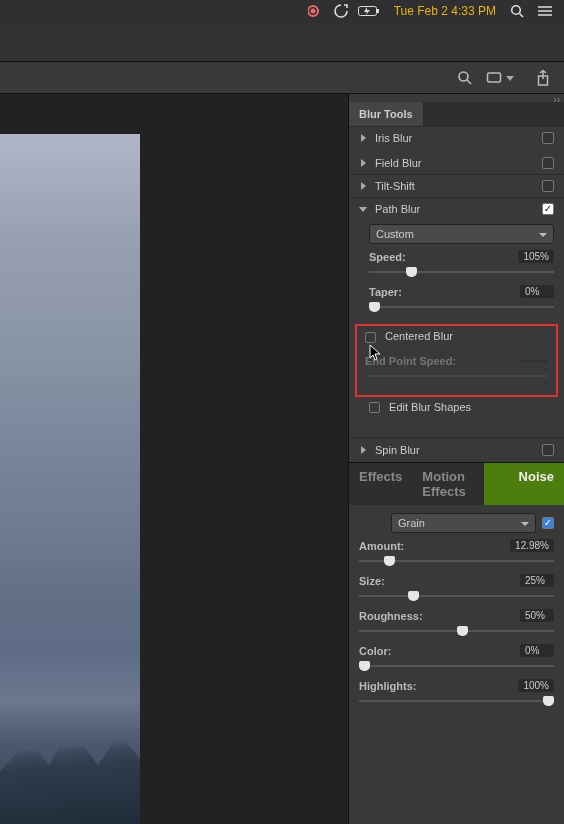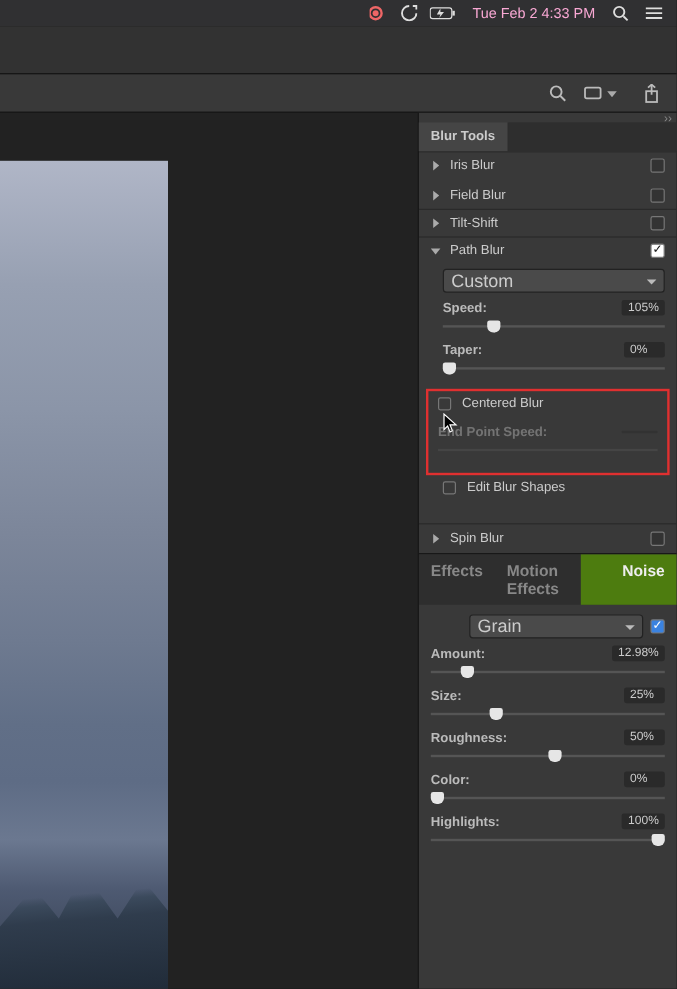--- a/index.html
+++ b/index.html
@@ -1,18 +1,18 @@
 <!DOCTYPE html>
 <html><head>
 <meta charset="utf-8">
 <style>
   * { box-sizing: border-box; margin: 0; padding: 0; font-family: -apple-system, "Helvetica Neue", Arial, sans-serif; }
   body { width: 564px; height: 824px; background: #1b1b1b; color: #ccc; overflow: hidden; position: relative; }
 
-  .menubar { height: 22px; background: rgba(50,50,52,0.95); display:flex; align-items:center; padding:0 12px; font-size:12px; color:#f9a8d4; justify-content:flex-end; gap:14px; }
+  .menubar { height: 22px; background: rgba(50,50,52,0.95); display:flex; align-items:center; padding:0 12px; font-size:12px; color:#eab308; justify-content:flex-end; gap:14px; }
   .menubar .status-icons { display:flex; gap:10px; align-items:center; }
 
   .topbar { height: 40px; background: #323232; display:flex; align-items:center; justify-content:flex-end; gap:14px; padding-right:10px; border-bottom:1px solid #111; }
 
   .toolrow { height:32px; background:#393939; display:flex; align-items:center; justify-content:flex-end; gap:14px; padding-right:14px; border-bottom:1px solid #111; }
 
   .main { position:absolute; top:94px; bottom:0; left:0; right:0; display:flex; }
   .canvas-wrap { flex:1; background:#222; display:flex; align-items:flex-end; justify-content:flex-start; overflow:hidden; }
   .canvas { width:140px; height:690px; margin-top:60px;
             background:
@@ -34,21 +34,21 @@
   .blur-item.first{border-top:none;padding-top:8px;}
   .chev { width:10px; height:10px; display:inline-block; position:relative; margin-right:6px;}
   .chev::before{content:"";position:absolute;top:1px;left:2px;border-style:solid;border-width:4px 0 4px 5px;border-color:transparent transparent transparent #aaa;}
   .chev.down::before{border-width:5px 4px 0 4px;border-color:#aaa transparent transparent transparent;top:3px;left:0;}
   .cbox { width:12px; height:12px; border:1px solid #777; background:#333; border-radius:2px; margin-left:auto; display:flex; align-items:center; justify-content:center;}
   .cbox.checked{background:#fff;color:#111;}
   .cbox.checked::before{content:"✓";font-size:10px;line-height:10px;}
   .cbox.checked.blue{background:#3a82e0;color:#fff;}
 
   .sub { padding:4px 10px 4px 20px; }
-  .dropdown { background:#4a4a4a; border:1px solid #222; border-radius:3px; height:20px; display:flex; align-items:center; padding:0 6px; font-size:15px; position:relative;}
+  .dropdown { background:#4a4a4a; border:1px solid #222; border-radius:3px; height:20px; display:flex; align-items:center; padding:0 6px; font-size:11px; position:relative;}
   .dropdown::after{content:"";position:absolute;right:6px;top:8px;border:4px solid transparent;border-top-color:#bbb;}
   .row { display:flex; align-items:center; margin-top:6px; }
   .row .label{color:#bbb;font-weight:bold;}
   .valbox{ margin-left:auto; background:#2a2a2a; padding:1px 5px; font-size:10px; min-width:34px; text-align:left; border-radius:2px;}
   .slider { position:relative; height:14px; margin:2px 0 4px 0;}
   .slider .track{position:absolute;left:0;right:0;top:6px;height:2px;background:#555;}
   .slider .thumb{position:absolute;top:2px;width:11px;height:10px;background:#e6e6e6;border-radius:2px 2px 5px 5px;}
   .slider .thumb::after{content:"";position:absolute;bottom:-4px;left:2px;border:4px solid transparent;border-top-color:#e6e6e6;}
   .disabled {opacity:0.45;}
   .highlight-box{border:2px solid #e03030; margin:2px 6px 4px 6px; padding:4px 8px 8px 8px;}

